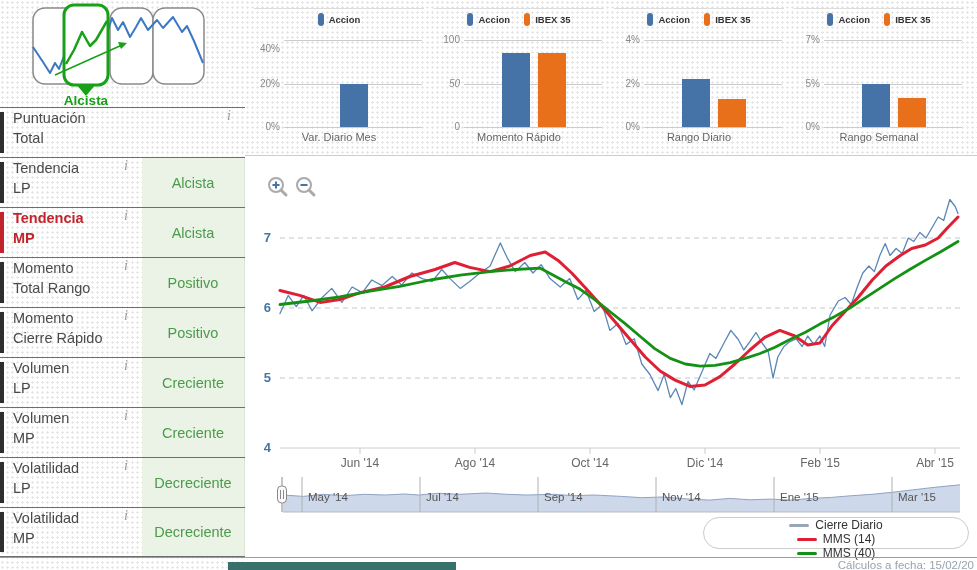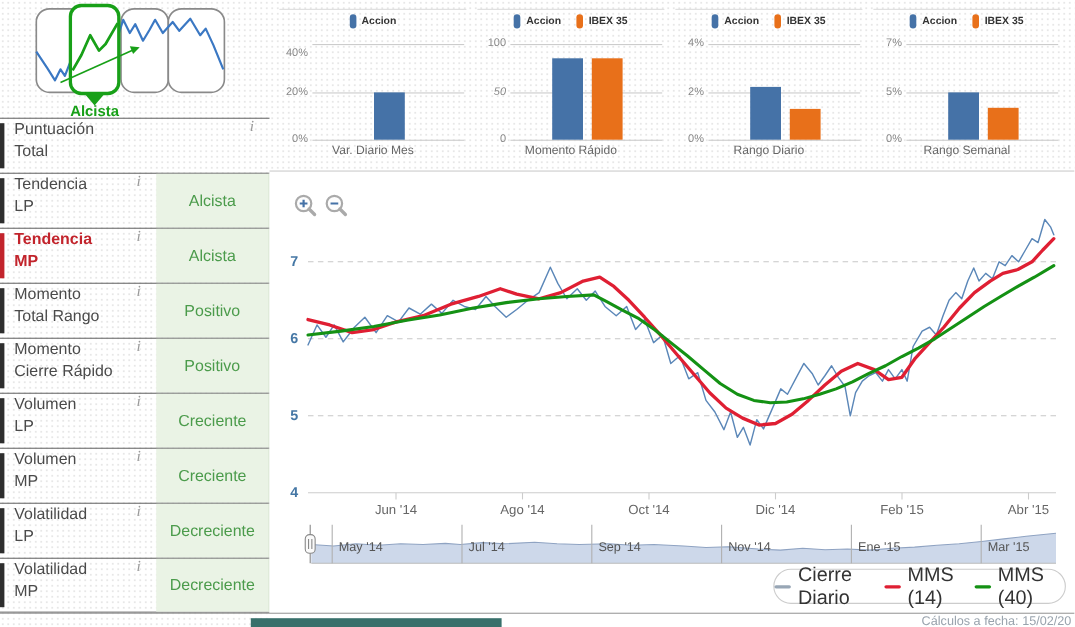--- a/index.html
+++ b/index.html
@@ -42,21 +42,21 @@
   #tealbar{position:absolute;left:228px;top:562px;width:228px;height:8px;background:#38706b;}
   #footer{position:absolute;right:3px;top:559px;font-size:11.5px;color:#99a3ad;}
 
   
   #mainchart{position:absolute;left:245px;top:157px;width:732px;height:400px;background:#fff;}
   .zoombtn{position:absolute;width:22px;height:22px;cursor:pointer;}
   #zoomin{left:267px;top:176px;}
   #zoomout{left:295px;top:176px;}
   #legendbox{position:absolute;left:703px;top:517px;width:264px;height:30px;border:1px solid #ccc;
              border-radius:16px;background:#fff;display:flex;align-items:center;
-             justify-content:space-evenly;font-size:18px;color:#333;}
+             justify-content:space-evenly;font-size:12px;color:#333;flex-direction:column;}
   #legendbox .li{display:flex;align-items:center;gap:6px;cursor:pointer;}
   .swatch{width:20px;height:3px;border-radius:2px;display:inline-block;}
 </style>
 </head>
 <body>
 
 <div id="page">
 
   <div id="leftpanel" class="dots">
 

